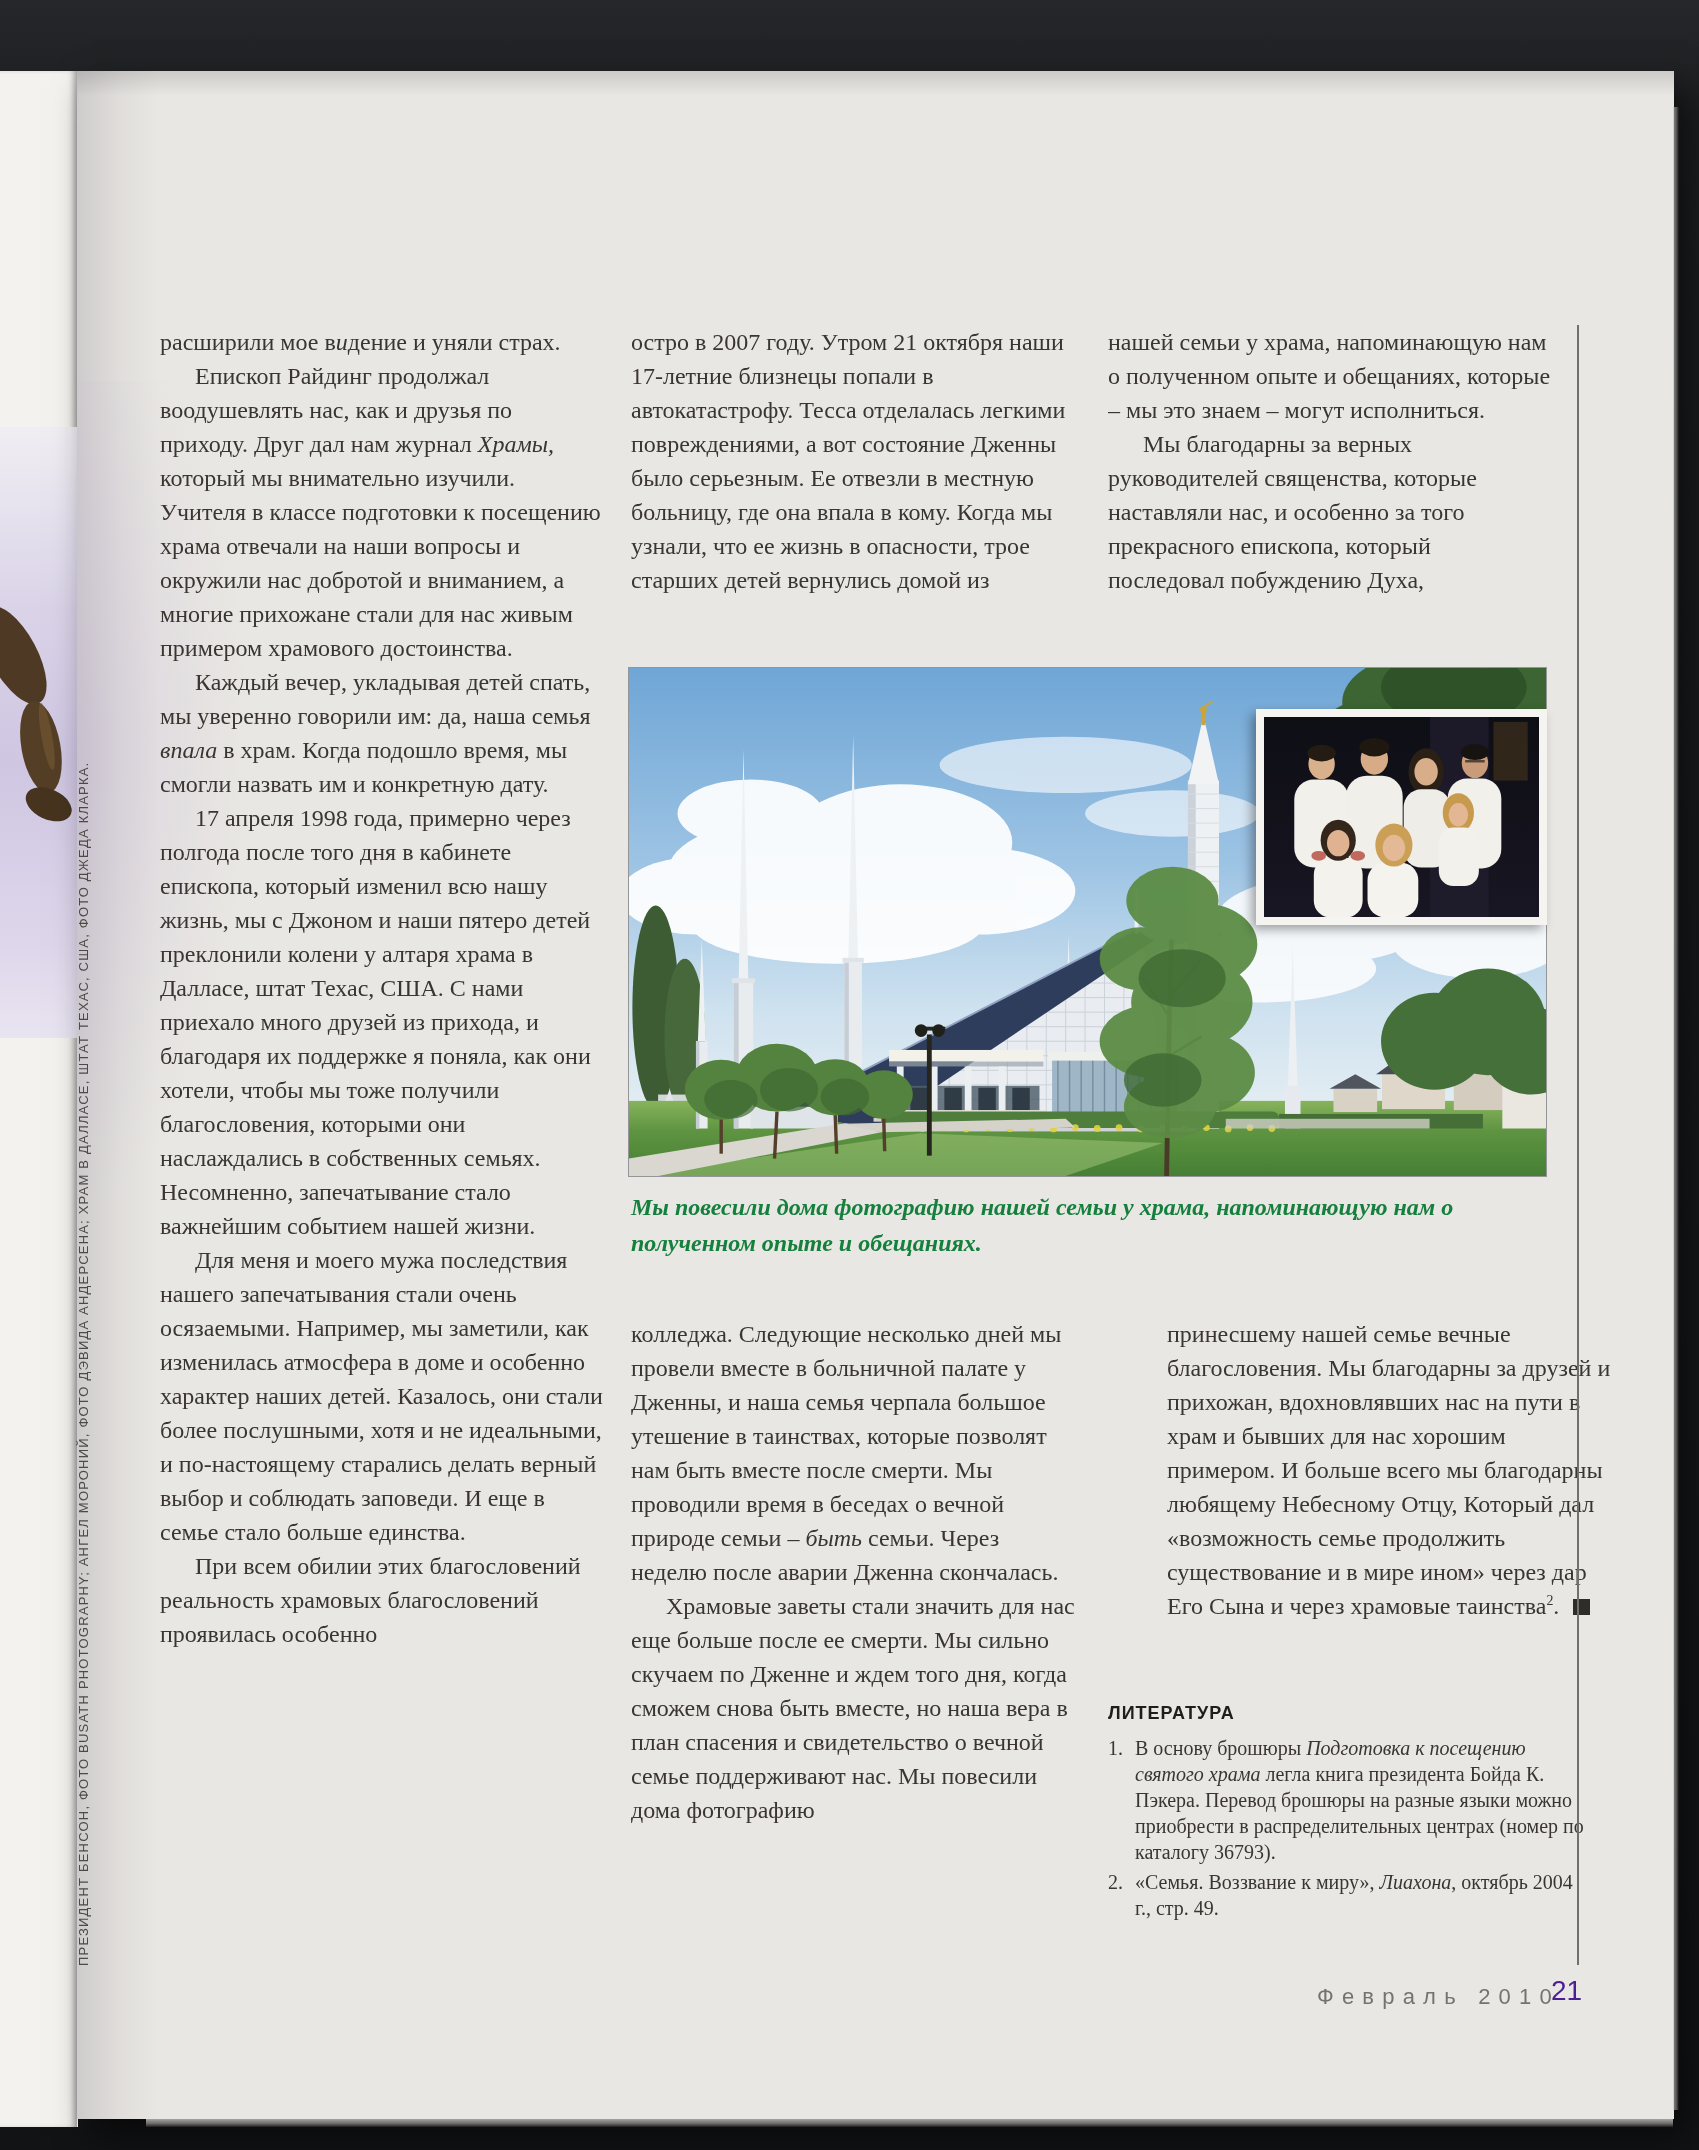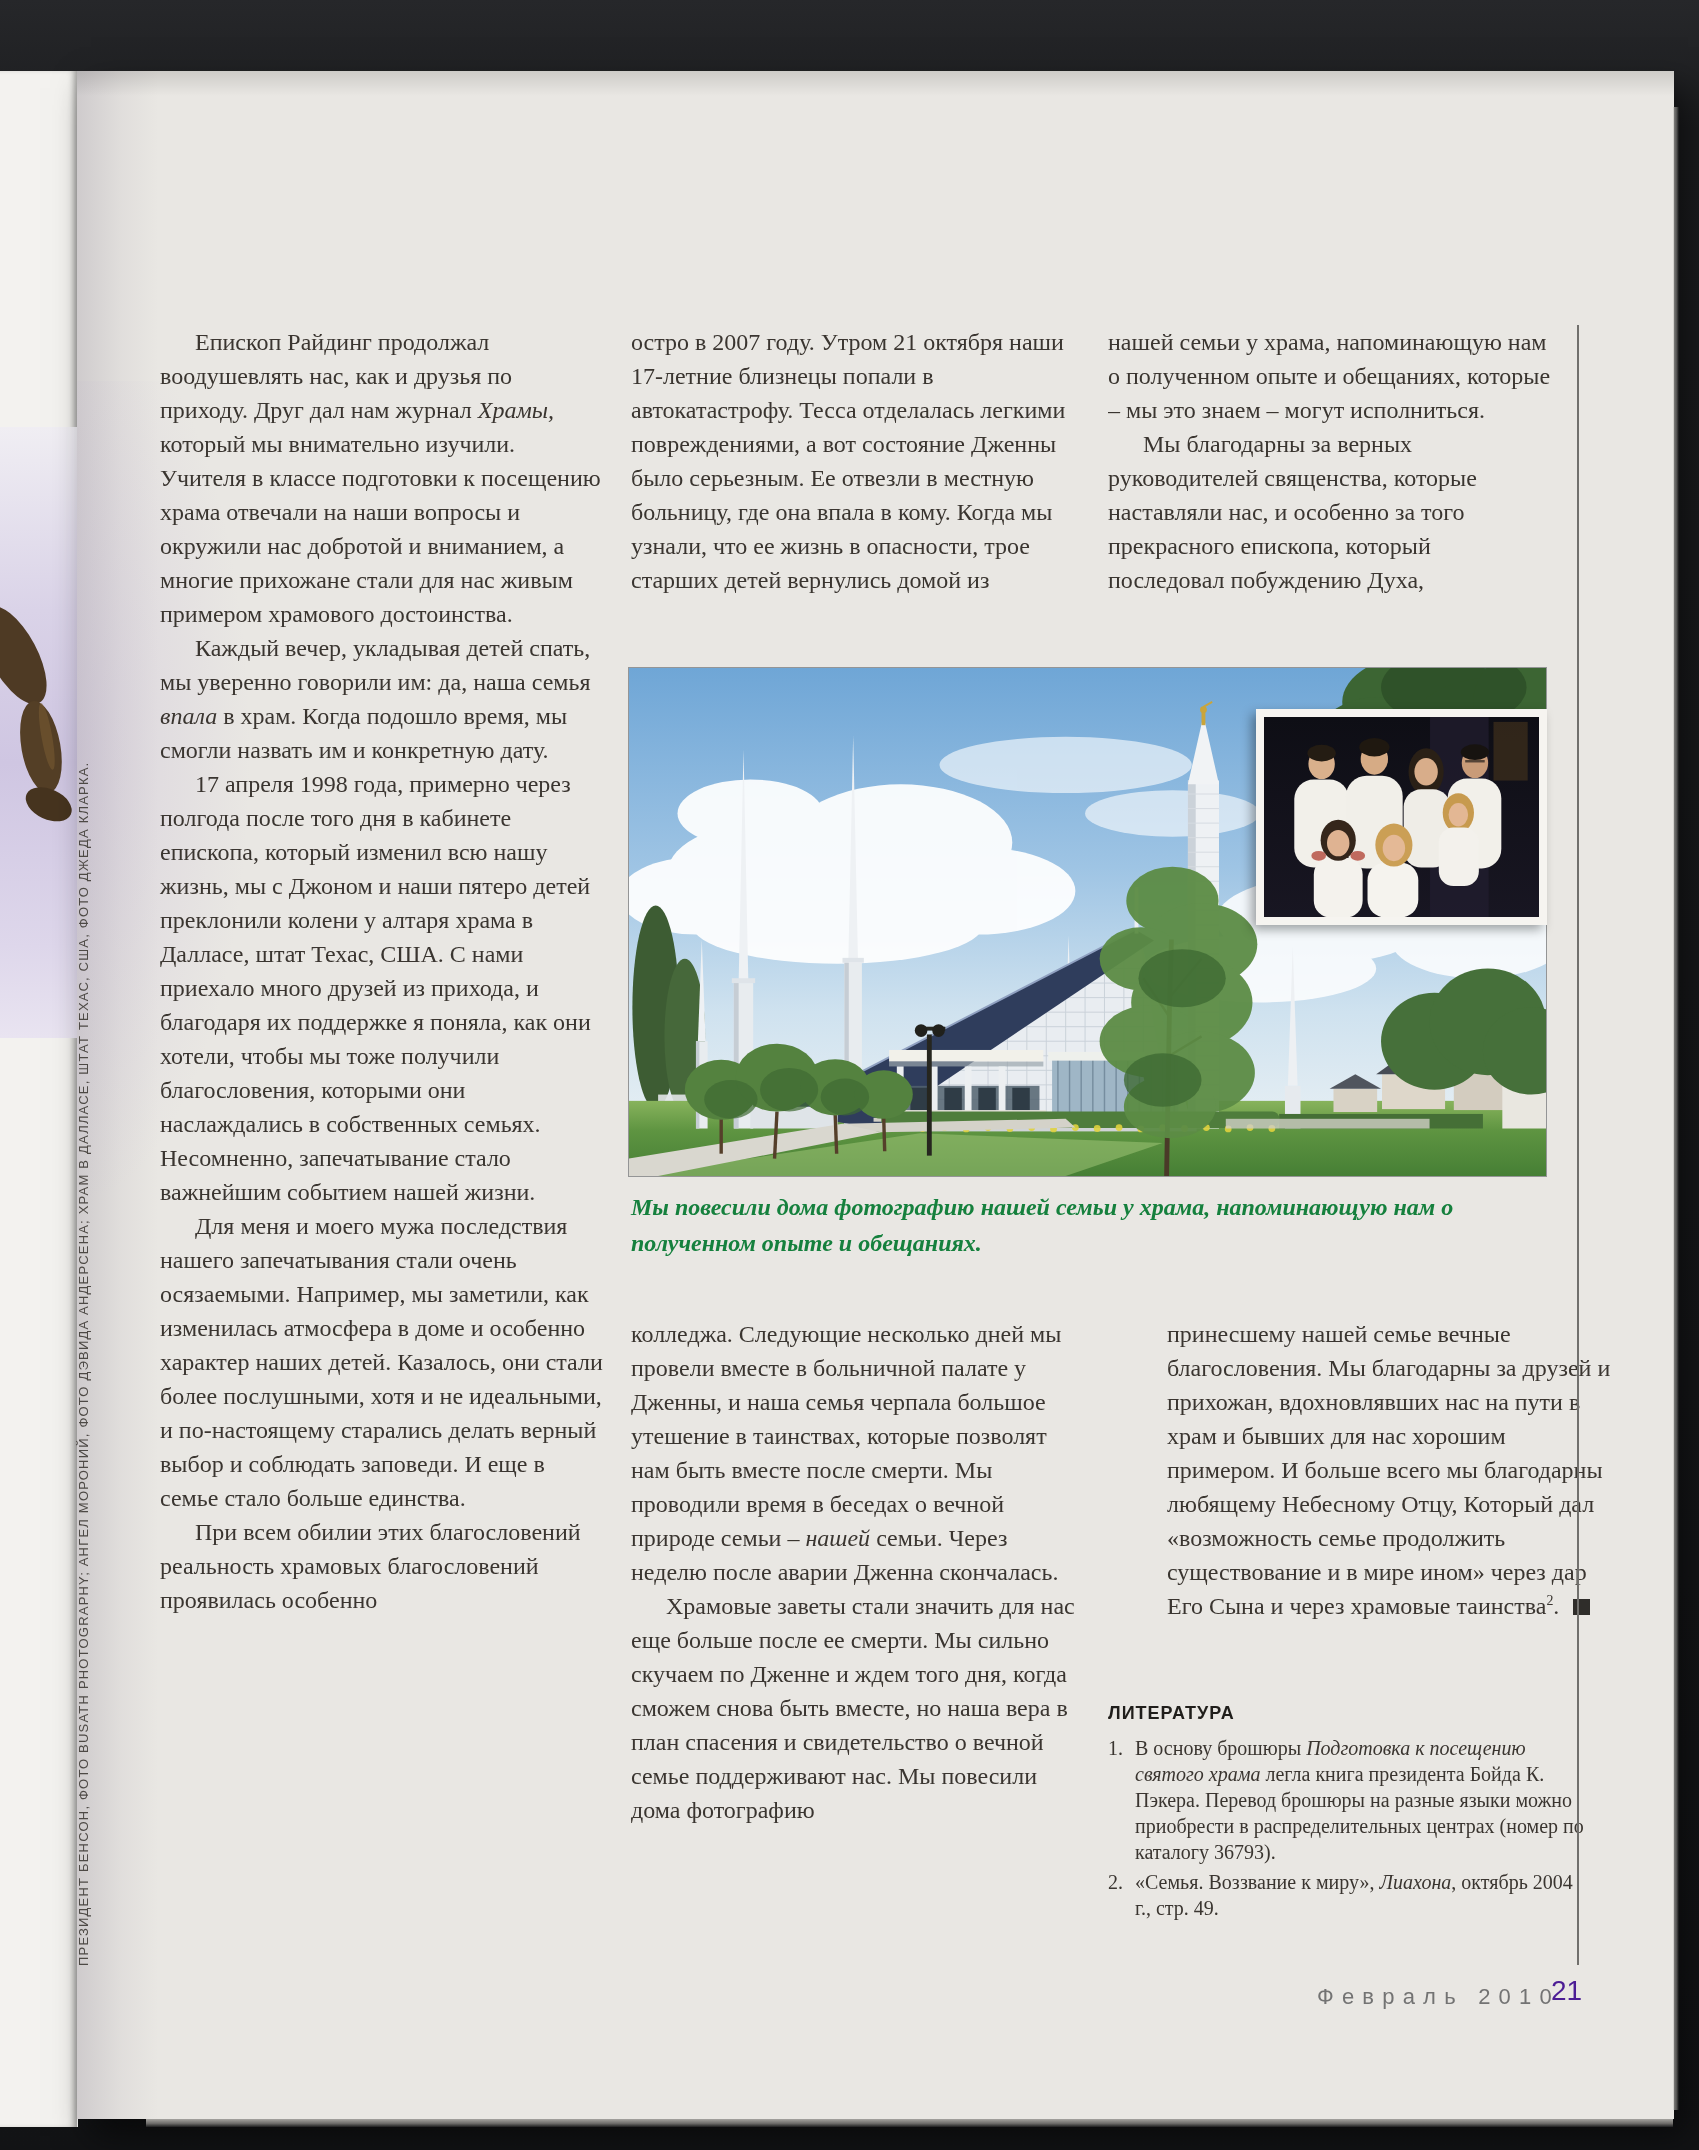--- a/index.html
+++ b/index.html
@@ -77,20 +77,21 @@
       <ellipse cx="84" cy="660" rx="96" ry="40" transform="rotate(80 84 660)" fill="#543f26"></ellipse>
       <ellipse cx="96" cy="638" rx="70" ry="11" transform="rotate(80 96 638)" fill="#7a5c33" opacity=".55"></ellipse>
       <ellipse cx="100" cy="778" rx="50" ry="31" transform="rotate(25 100 778)" fill="#46341f"></ellipse>
     </svg>
   </div>
 
   <div class="page">
     <div class="tint"></div>
 
     <div class="col" style="left:83px;top:254px;">
+        <p><span>расширили мое в</span><i>и</i><span>дение и уняли страх.</span></p>
         <p class="ind"><span>Епископ Райдинг продолжал воодушевлять нас, как и друзья по приходу. Друг дал нам журнал </span><i>Храмы,</i><span> который мы внимательно изучили. Учителя в классе подготовки к посещению храма отвечали на наши вопросы и окружили нас добротой и вниманием, а многие прихожане стали для нас живым примером храмового достоинства.</span></p>
         <p class="ind"><span>Каждый вечер, укладывая детей спать, мы уверенно говорили им: да, наша семья </span><i>впала</i><span> в храм. Когда подошло время, мы смогли назвать им и конкретную дату.</span></p>
         <p class="ind"><span>17 апреля 1998 года, примерно через полгода после того дня в кабинете епископа, который изменил всю нашу жизнь, мы с Джоном и наши пятеро детей преклонили колени у алтаря храма в Далласе, штат Техас, США. С нами приехало много друзей из прихода, и благодаря их поддержке я поняла, как они хотели, чтобы мы тоже получили благословения, которыми они наслаждались в собственных семьях. Несомненно, запечатывание стало важнейшим событием нашей жизни.</span></p>
         <p class="ind"><span>Для меня и моего мужа последствия нашего запечатывания стали очень осязаемыми. Например, мы заметили, как изменилась атмосфера в доме и особенно характер наших детей. Казалось, они стали более послушными, хотя и не идеальными, и по-настоящему старались делать верный выбор и соблюдать заповеди. И еще в семье стало больше единства.</span></p>
         <p class="ind"><span>При всем обилии этих благословений реальность храмовых благословений проявилась особенно</span></p>
       </div>
 
     <div class="col clip" style="left:554px;top:254px;">
         <p><span>остро в 2007 году. Утром 21 октября наши 17-летние близнецы попали в автокатастрофу. Тесса отделалась легкими повреждениями, а вот состояние Дженны было серьезным. Ее отвезли в местную больницу, где она впала в кому. Когда мы узнали, что ее жизнь в опасности, трое старших детей вернулись домой из</span></p>
       </div>
@@ -348,21 +349,21 @@
           <rect x="212" y="298" width="104" height="112" rx="36" fill="#f5f3ee"></rect>
           <ellipse cx="266" cy="262" rx="38" ry="44" fill="#cb9f55"></ellipse>
             <ellipse cx="266" cy="268" rx="23" ry="27" fill="#e4b996"></ellipse>
         </svg>
       </div>
     </div>
 
     <div class="caption">Мы повесили дома фотографию нашей семьи у храма, напоминающую нам о полученном опыте и обещаниях.</div>
 
     <div class="col" style="left:554px;top:1246px;">
-        <p><span>колледжа. Следующие несколько дней мы провели вместе в больничной палате у Дженны, и наша семья черпала большое утешение в таинствах, которые позволят нам быть вместе после смерти. Мы проводили время в беседах о вечной природе семьи – </span><i>нашей</i><span> семьи. Через неделю после аварии Дженна скончалась.</span></p>
+        <p><span>колледжа. Следующие несколько дней мы провели вместе в больничной палате у Дженны, и наша семья черпала большое утешение в таинствах, которые позволят нам быть вместе после смерти. Мы проводили время в беседах о вечной природе семьи – </span><i>быть</i><span> семьи. Через неделю после аварии Дженна скончалась.</span></p>
         <p class="ind"><span>Храмовые заветы стали значить для нас еще больше после ее смерти. Мы сильно скучаем по Дженне и ждем того дня, когда сможем снова быть вместе, но наша вера в план спасения и свидетельство о вечной семье поддерживают нас. Мы повесили дома фотографию</span></p>
       </div>
 
     <div class="col" style="left:1090px;top:1246px;">
         <p><span>принесшему нашей семье вечные благословения. Мы благодарны за друзей и прихожан, вдохновлявших нас на пути в храм и бывших для нас хорошим примером. И больше всего мы благодарны любящему Небесному Отцу, Который дал «возможность семье продолжить существование и в мире ином» через дар Его Сына и через храмовые таинства</span><sup>2</sup><span>. </span><span class="end-square"></span></p>
       </div>
 
     <div class="refs">
       <p class="refs-title">ЛИТЕРАТУРА</p>
       <div>

